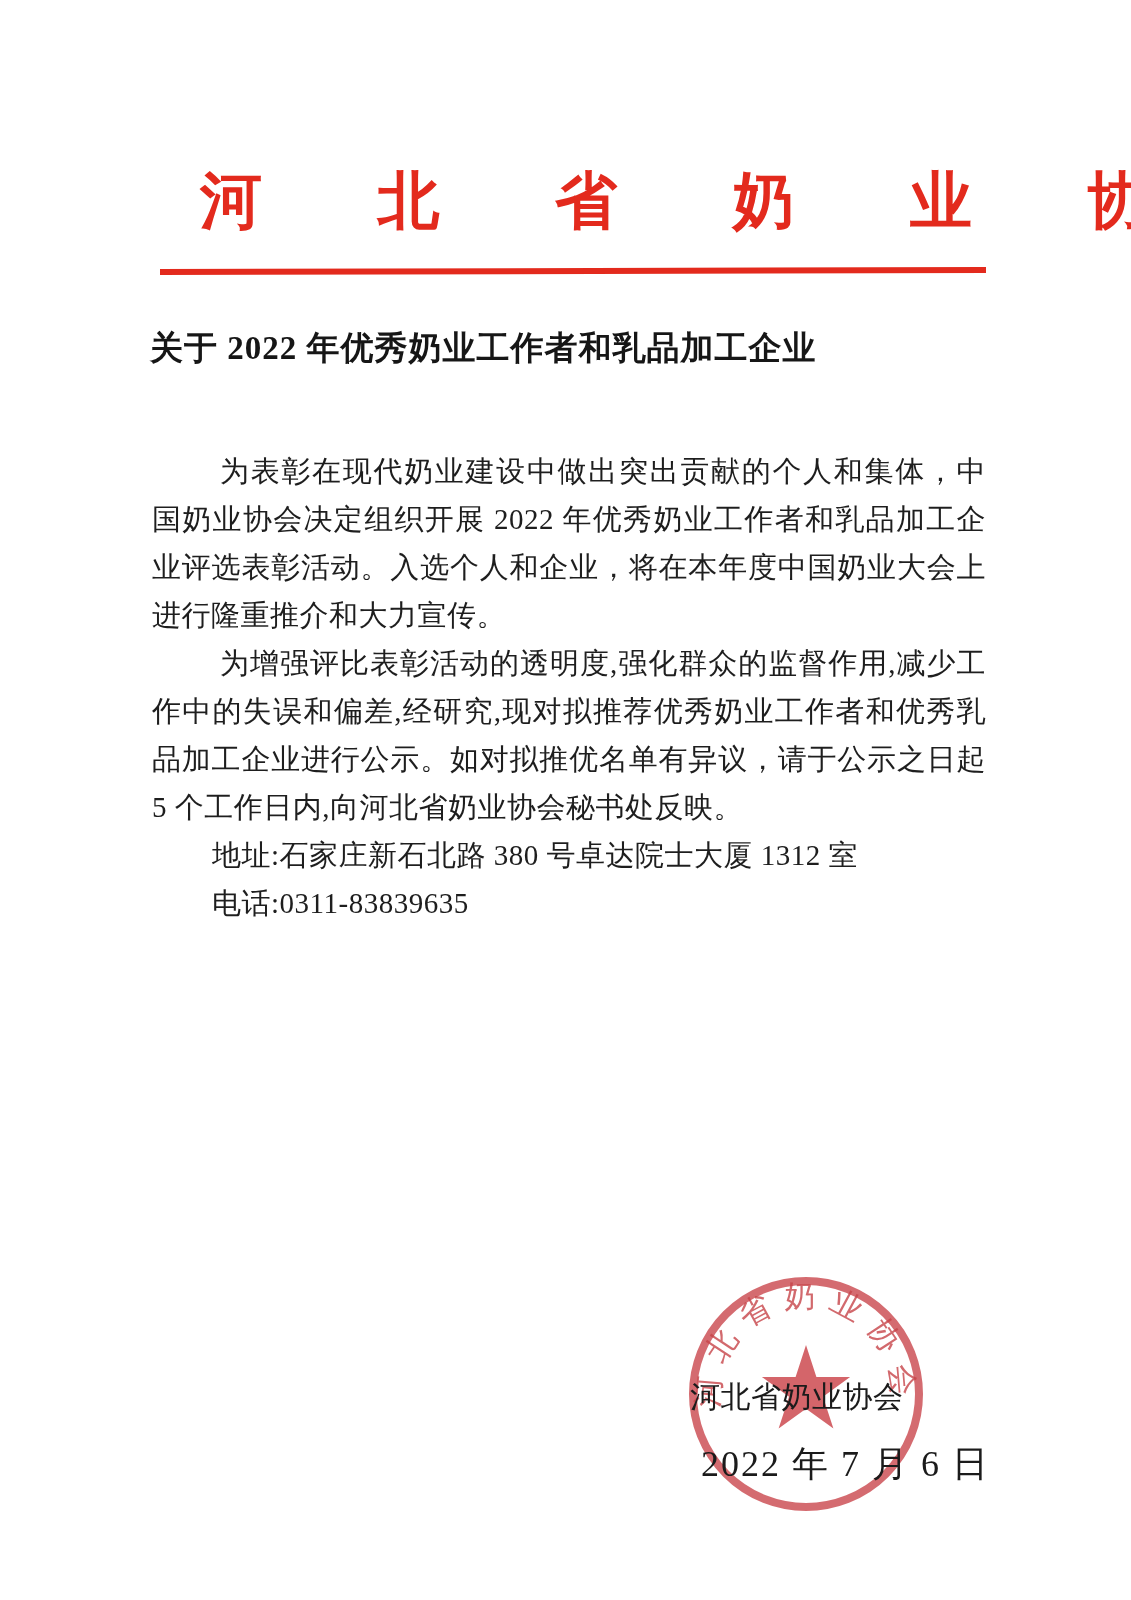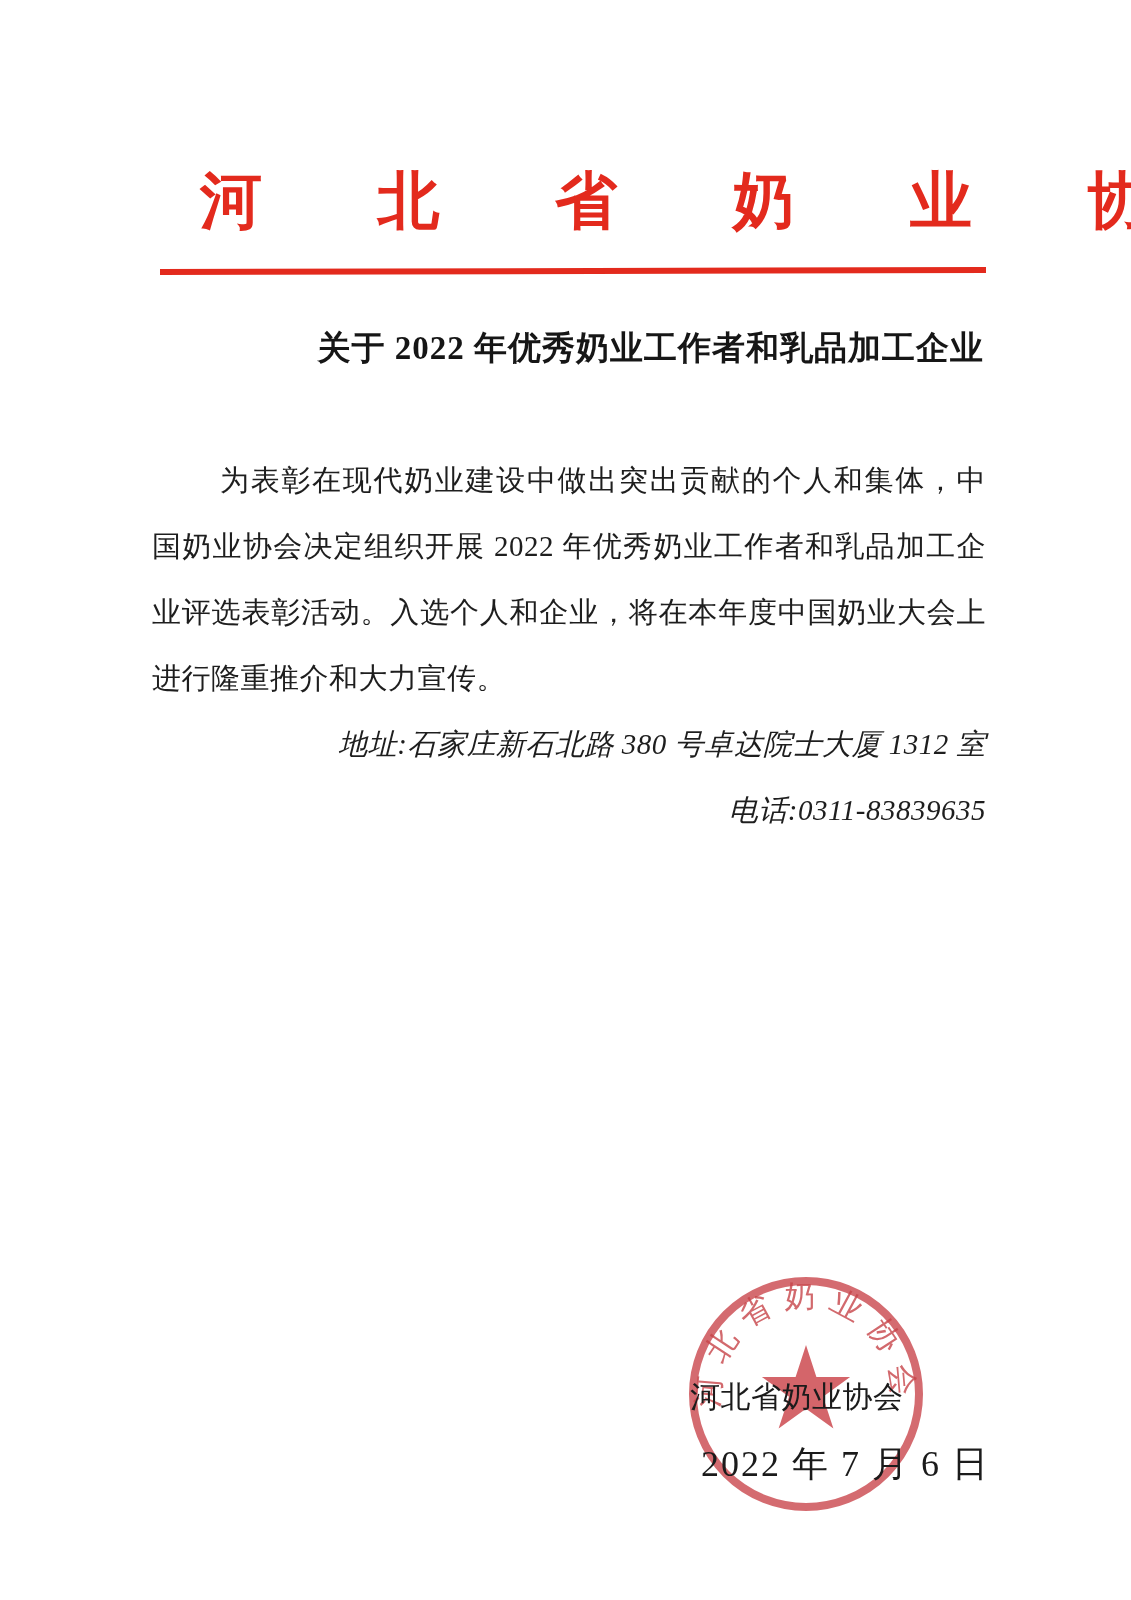--- a/index.html
+++ b/index.html
@@ -38,47 +38,46 @@
     background: #e32a1d;
     transform: rotate(-0.15deg);
   }
 
   
   .doc-title {
     position: absolute;
     top: 320px;
     left: 150px;
     width: 834px;
-    text-align: right;
+    text-align: left;
     color: #161616;
     font-weight: bold;
     font-size: 33px;
     line-height: 56px;
     letter-spacing: 1px;
   }
 
   
   .body-col {
     position: absolute;
     top: 447px;
     left: 152px;
     width: 834px;
     font-size: 29px;
-    line-height: 66px;
+    line-height: 48px;
     color: #1e1e1e;
     letter-spacing: 0.5px;
   }
   .body-col p {
     text-align: justify;
     text-indent: 68px;
   }
   .body-col p.contact-line {
-    text-align: right;
+    text-align: left;
     text-indent: 60px;
-    font-style: italic;
   }
 
   
   .stamp {
     position: absolute;
     left: 678px;
     top: 1266px;
     width: 256px;
     height: 256px;
     z-index: 1;
@@ -113,20 +112,21 @@
 
   <div class="org-header">河 北 省 奶 业 协 会</div>
   <div class="red-rule"></div>
 
   <div class="doc-title">
     <div>关于 2022 年优秀奶业工作者和乳品加工企业</div>
   </div>
 
   <div class="body-col">
     <p>为表彰在现代奶业建设中做出突出贡献的个人和集体，中国奶业协会决定组织开展 2022 年优秀奶业工作者和乳品加工企业评选表彰活动。入选个人和企业，将在本年度中国奶业大会上进行隆重推介和大力宣传。</p>
+    <p>为增强评比表彰活动的透明度,强化群众的监督作用,减少工作中的失误和偏差,经研究,现对拟推荐优秀奶业工作者和优秀乳品加工企业进行公示。如对拟推优名单有异议，请于公示之日起 5 个工作日内,向河北省奶业协会秘书处反映。</p>
     <p class="contact-line">地址:石家庄新石北路 380 号卓达院士大厦 1312 室</p>
     <p class="contact-line">电话:0311-83839635</p>
   </div>
 
   <svg class="stamp" viewBox="0 0 256 256" aria-hidden="true">
     <defs>
       <path id="seal-arc" d="M 52.6,171.5 A 87,87 0 1 1 203.4,171.5" fill="none"></path>
     </defs>
     <circle cx="128" cy="128" r="113" fill="none" stroke="#cb4b50" stroke-width="8" opacity="0.82"></circle>
     <polygon points="128,79 138.4,111 172.1,111 145,130.7 155.4,162.5 128,142.8 100.6,162.5 111,130.7 83.9,111 117.6,111" fill="#ce5055" opacity="0.88"></polygon>

